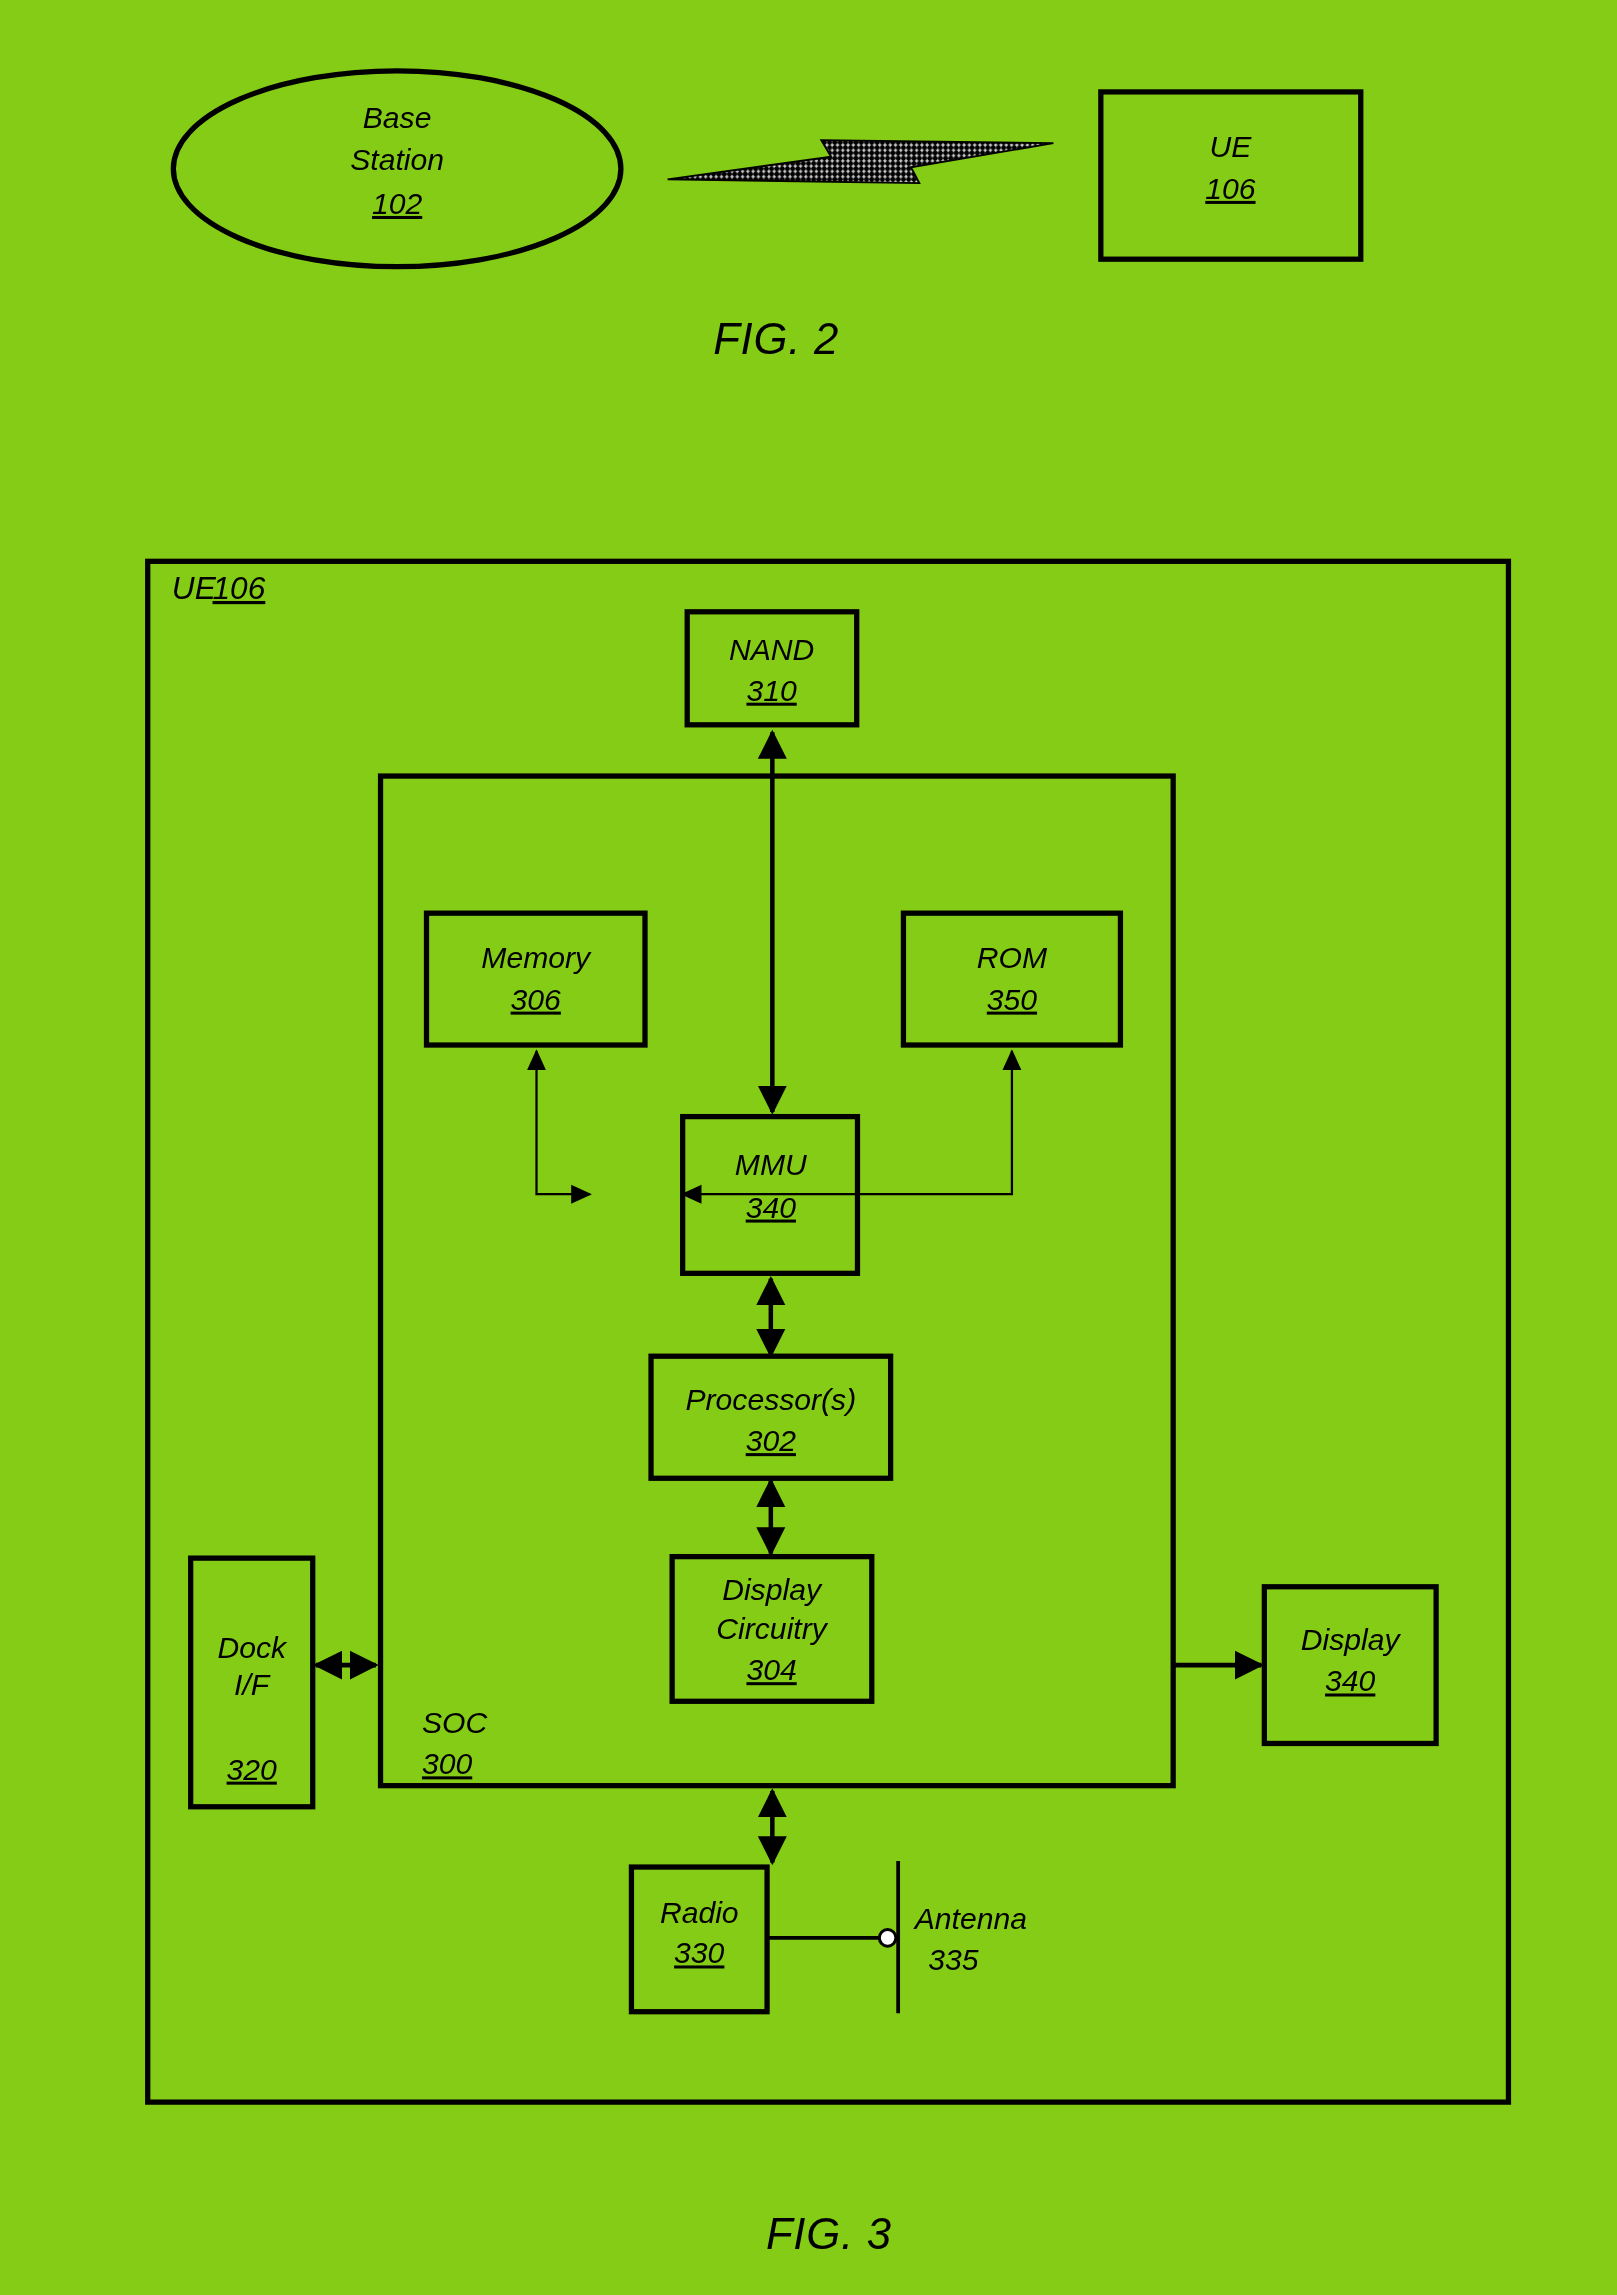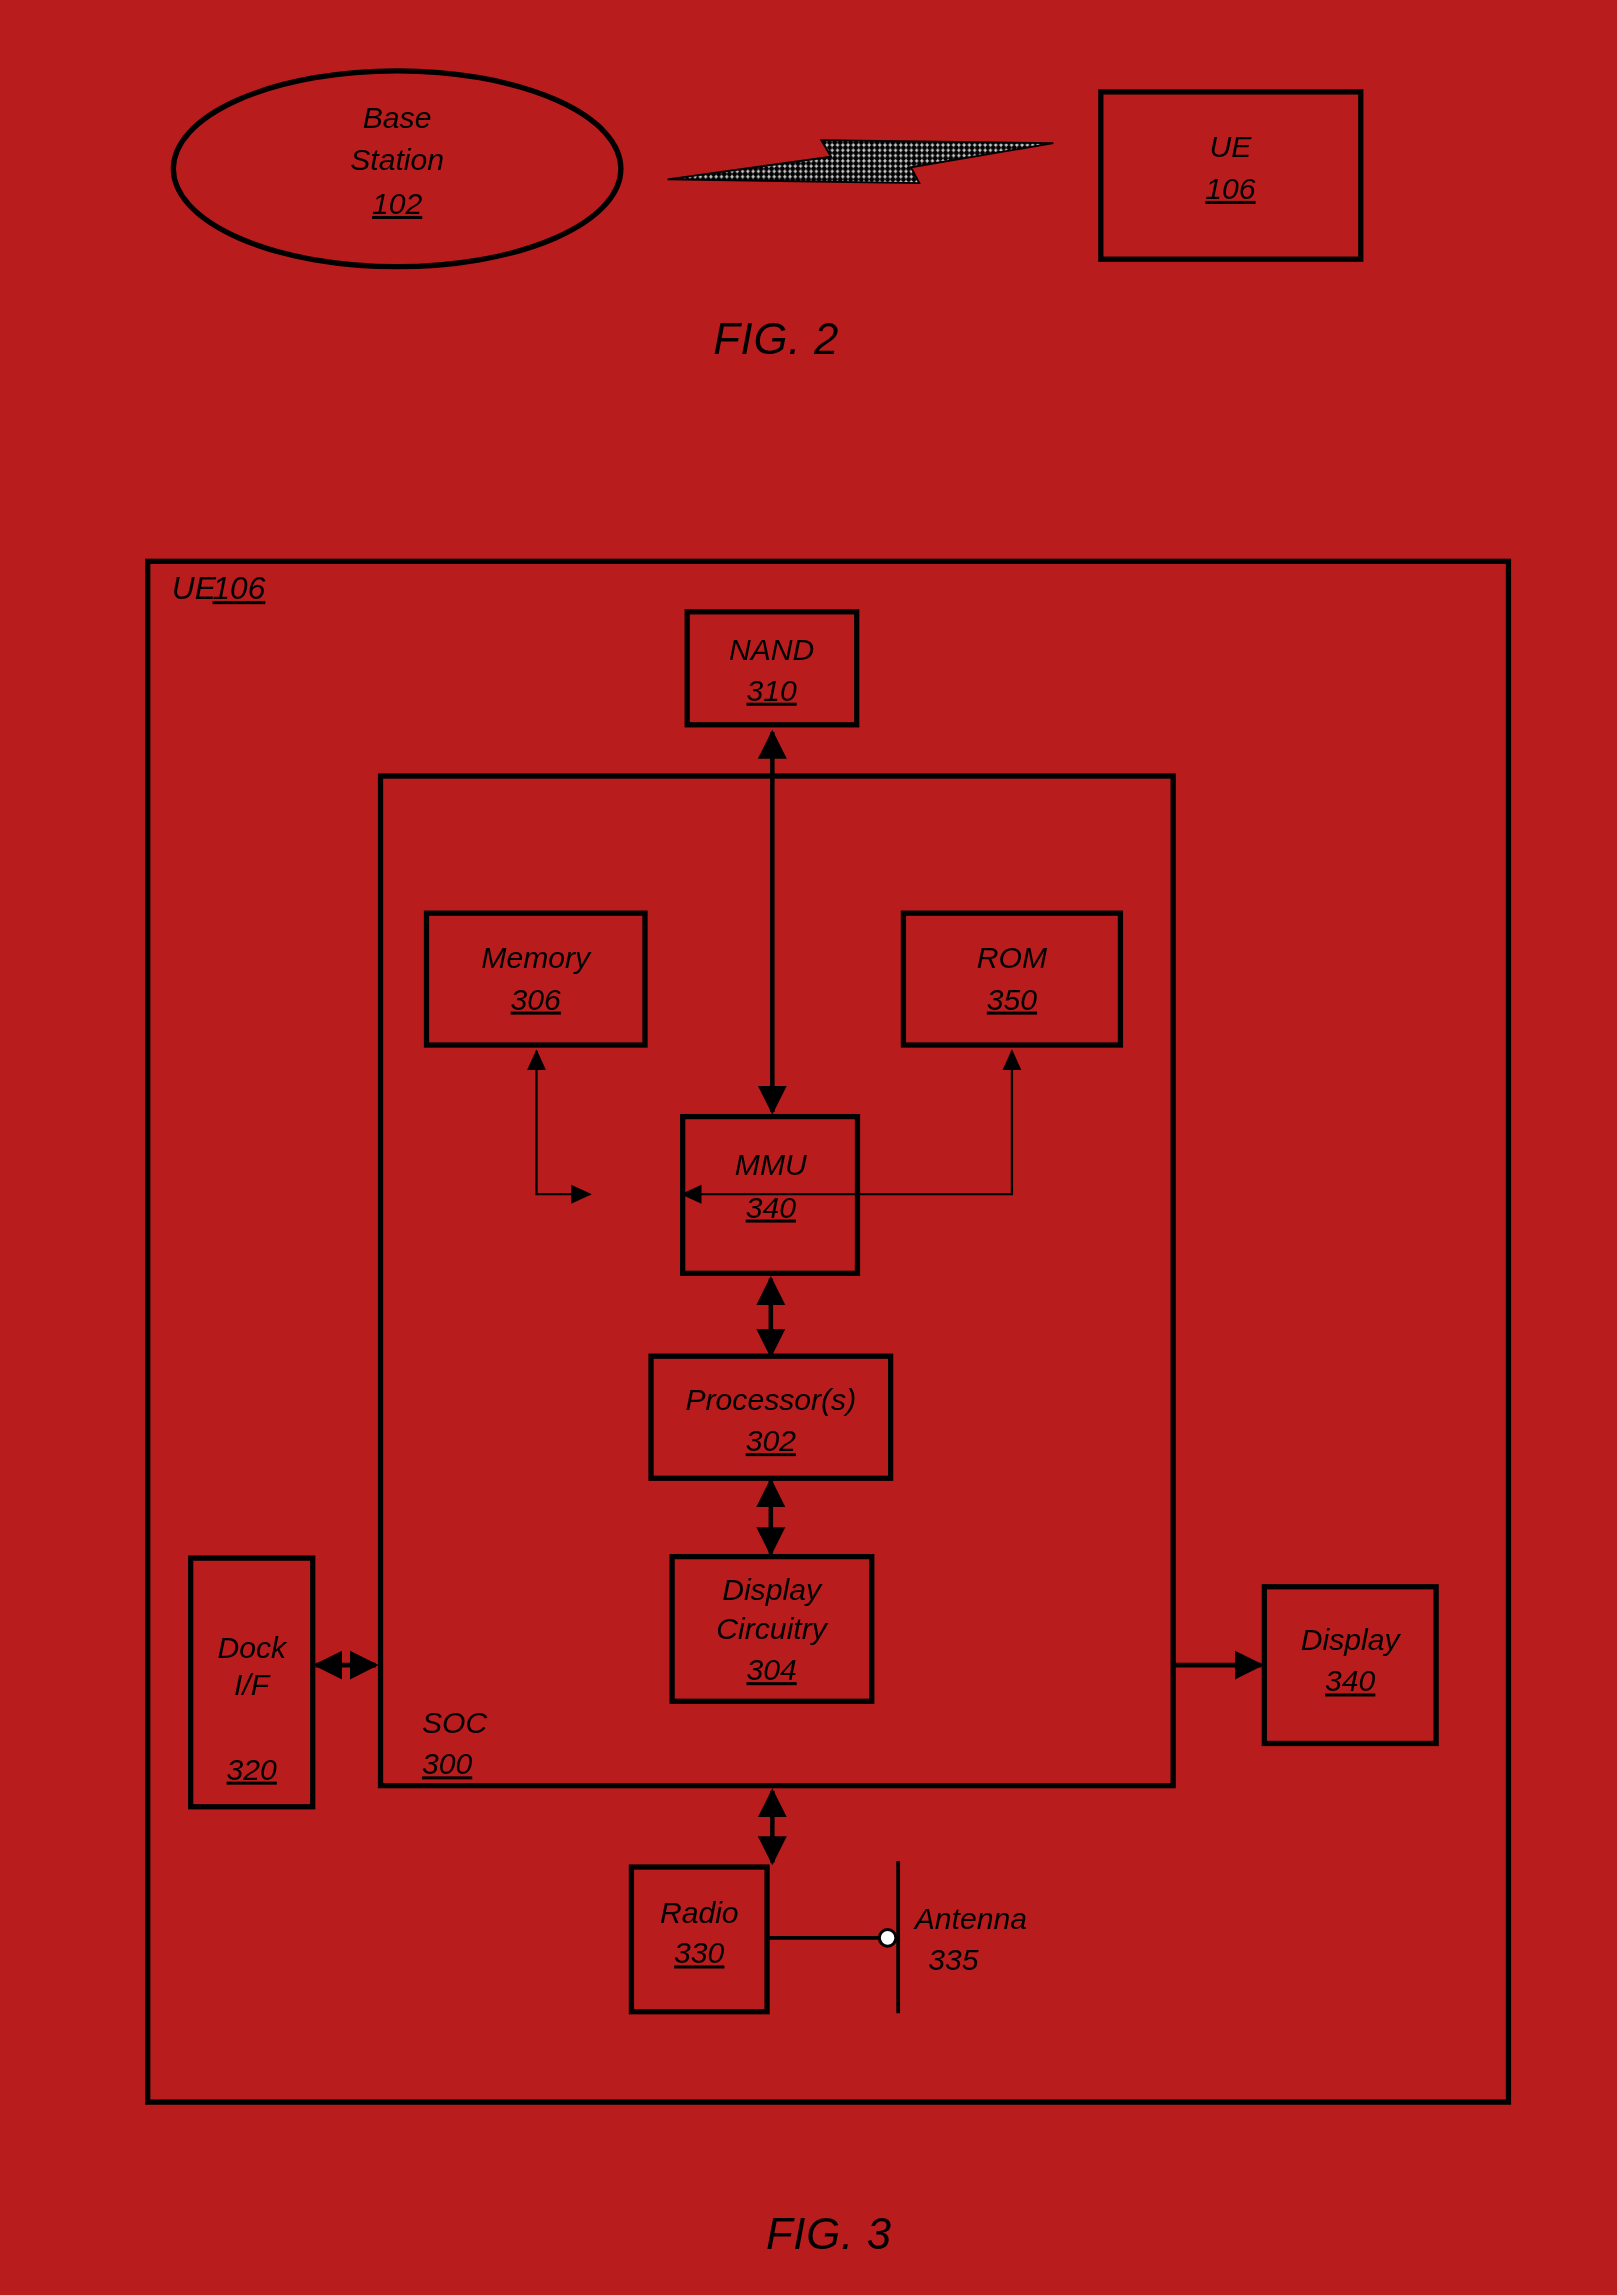--- a/index.html
+++ b/index.html
@@ -9,21 +9,21 @@
     background: #ffffff;
   }
   body {
     font-family: "Liberation Sans", sans-serif;
     color: #000000;
   }
   #page {
     position: relative;
     width: 1617px;
     height: 2295px;
-    background: #b91c1c;
+    background: #84cc16;
     overflow: hidden;
   }
   svg.sheet {
     position: absolute;
     left: 0;
     top: 0;
     width: 1617px;
     height: 2295px;
     display: block;
   }

